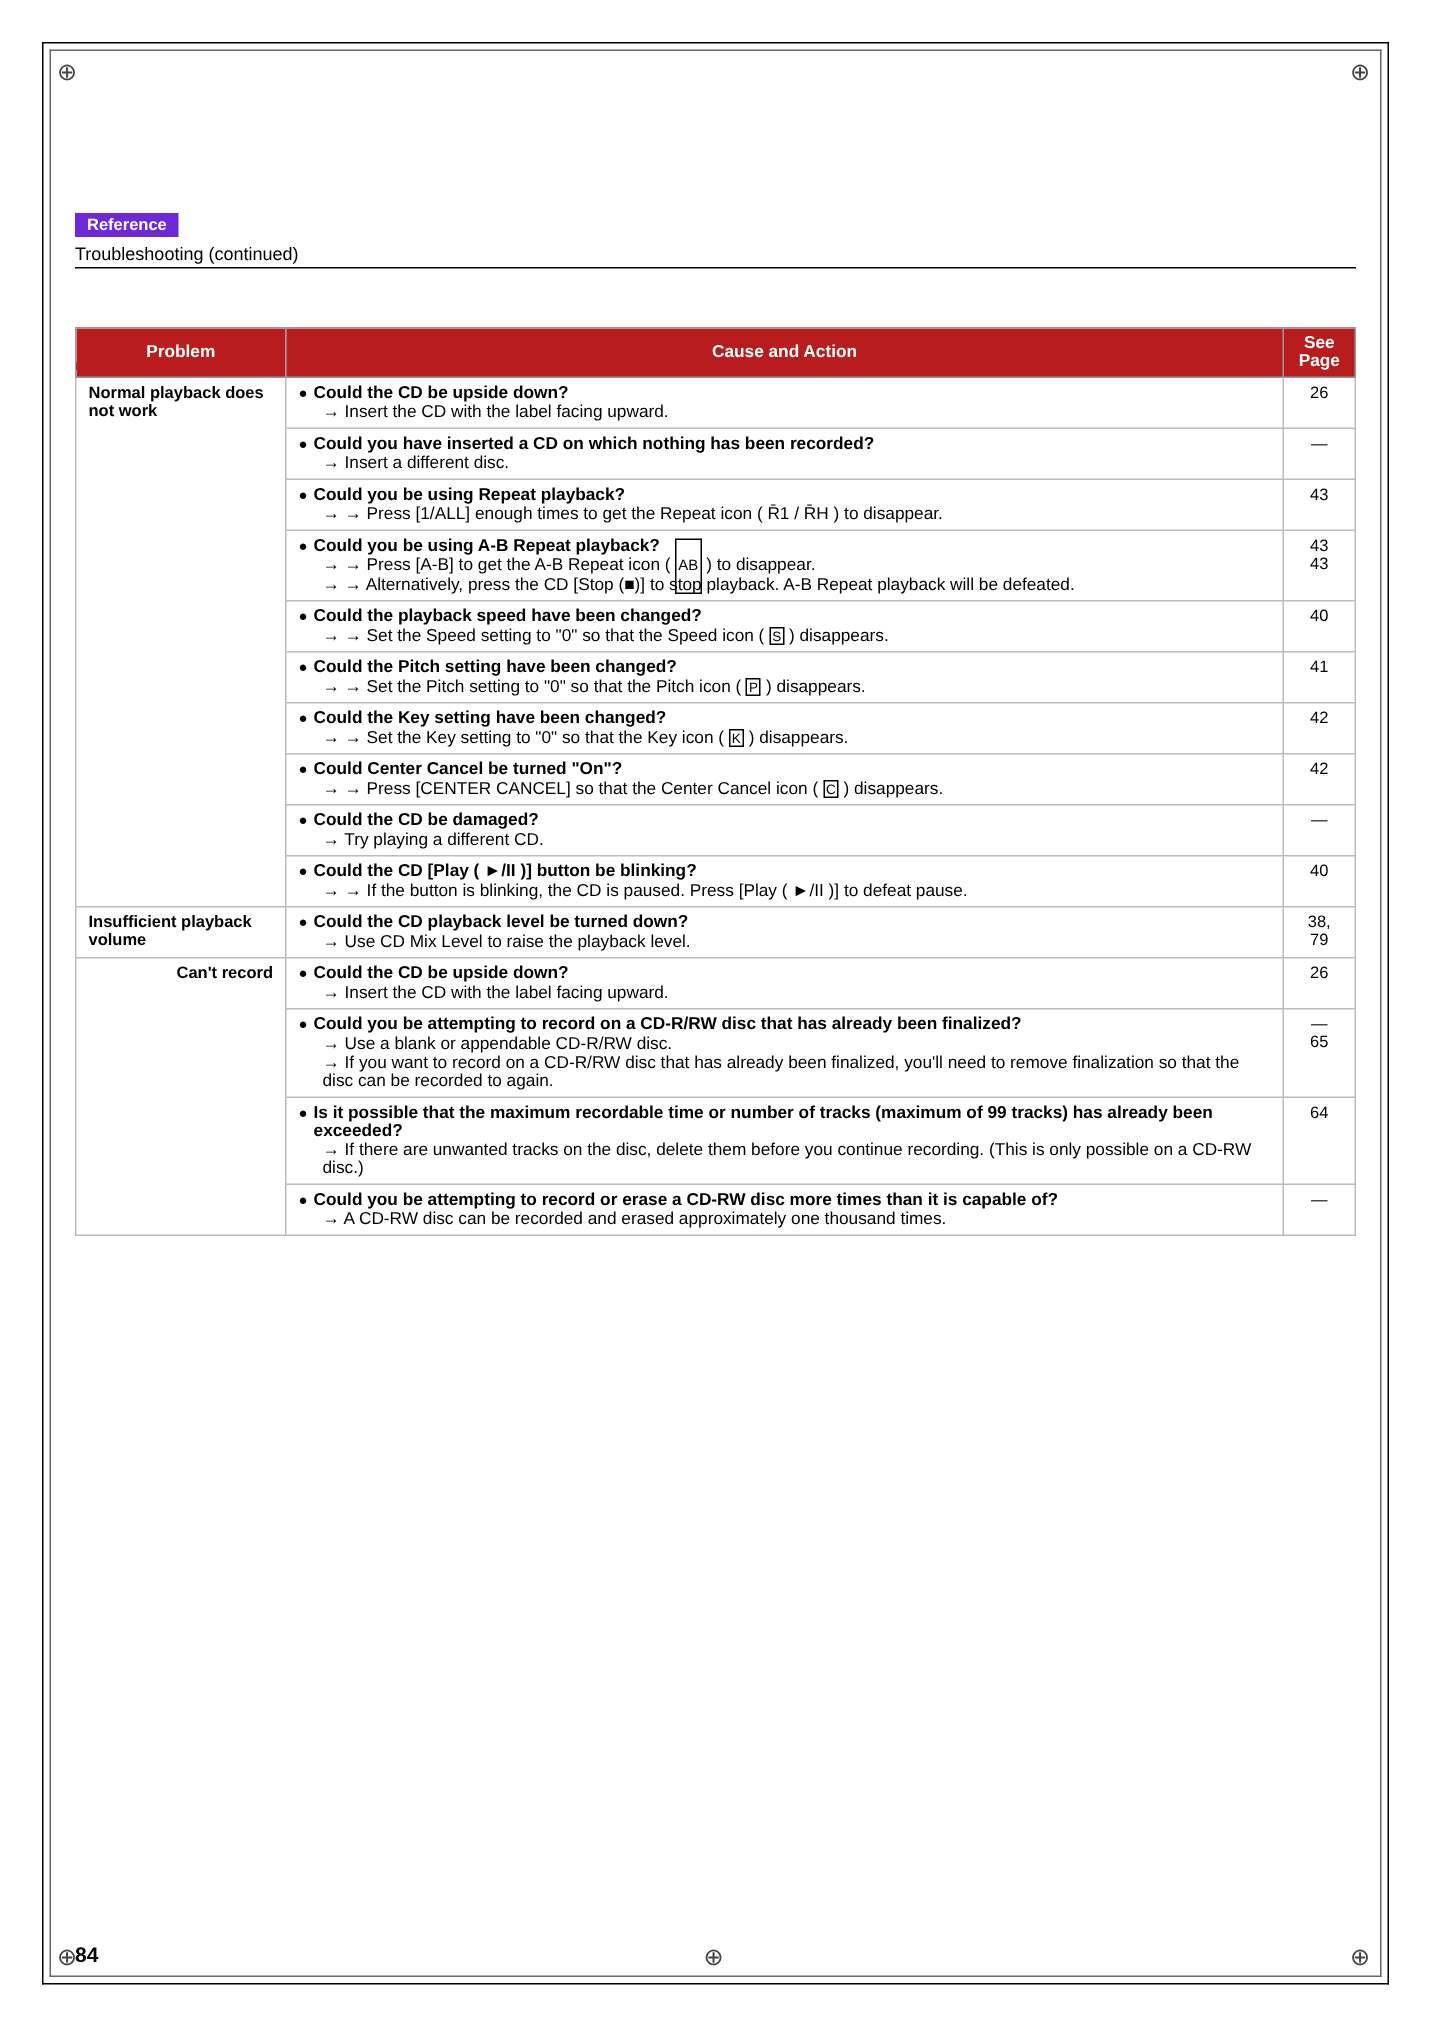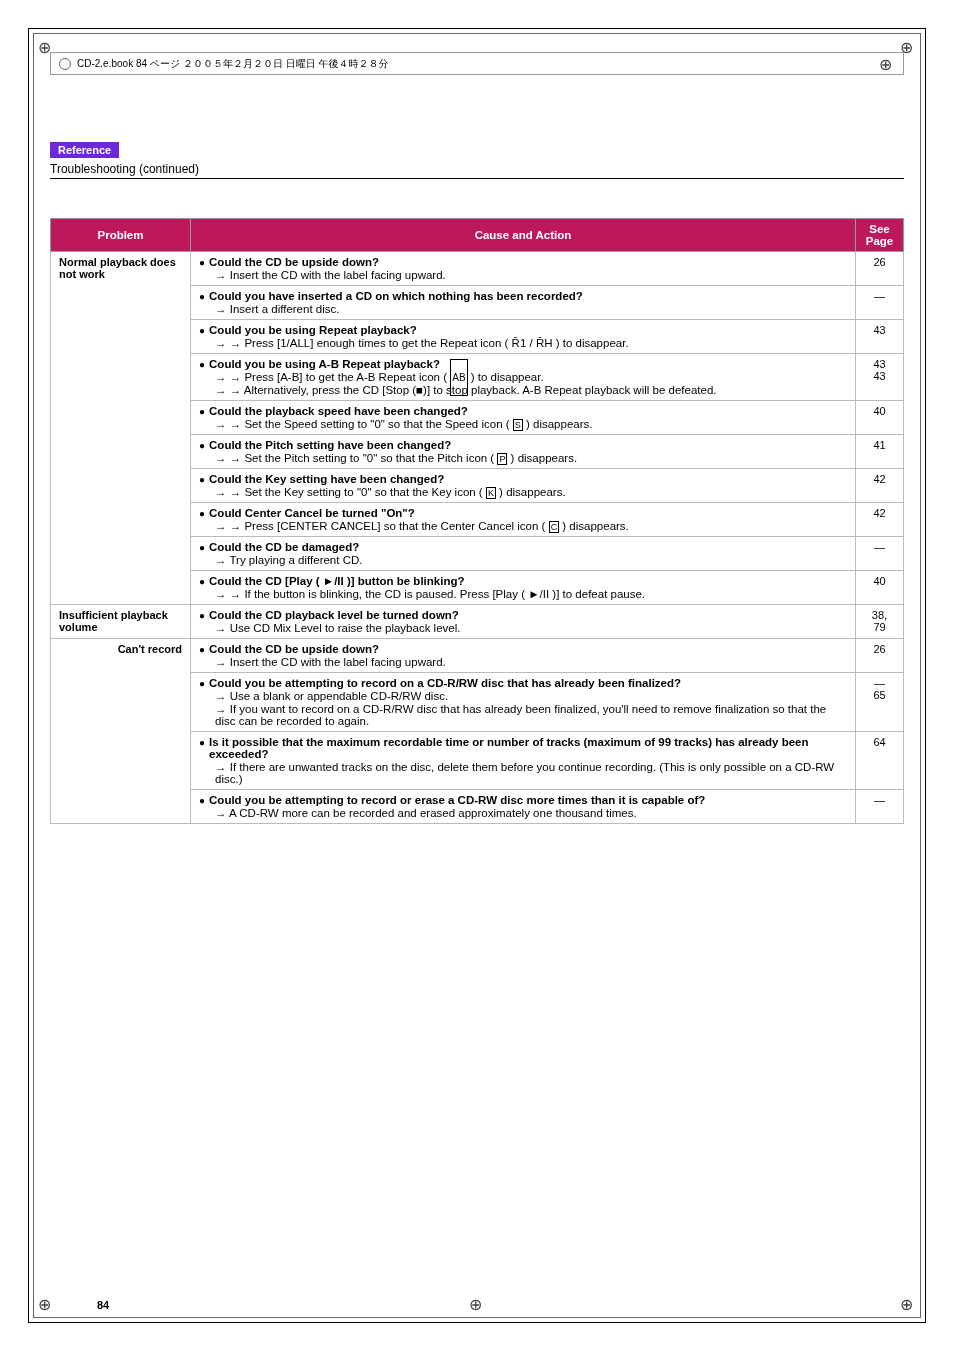--- a/index.html
+++ b/index.html
@@ -94,21 +94,21 @@
     .main-table {
       position: absolute;
       top: 218px;
       left: 50px;
       right: 50px;
       border-collapse: collapse;
       width: calc(100% - 100px);
       font-size: 11.5px;
     }
     .main-table th {
-      background: #be185d;
+      background: #b91c1c;
       color: #fff;
       border: 1px solid #999;
       padding: 4px 8px;
       text-align: center;
       font-size: 11.5px;
       font-weight: bold;
     }
     .main-table td {
       border: 1px solid #bbb;
       padding: 4px 8px;
@@ -136,23 +136,22 @@
     }
     .bullet-ans::before {
       content: "→ ";
     }
 
     
     .page-number {
       position: absolute;
       bottom: 40px;
       left: 50px;
-      font-size: 11px;
+      font-size: 14px;
       font-weight: bold;
-      padding-left: 47px;
     }
 
     .ch {
       display: inline-block;
       width: 16px;
       height: 16px;
       position: relative;
     }
     .ch::before {
       content: "⊕";
@@ -243,25 +242,20 @@
   <div class="bottom-inner-line"></div>
   <div class="left-inner-line"></div>
   <div class="right-inner-line"></div>
 
   <div style="position:absolute;top:38px;left:38px;"><span class="ch"></span></div>
   <div style="position:absolute;top:38px;right:38px;"><span class="ch"></span></div>
   <div style="position:absolute;bottom:38px;left:38px;"><span class="ch"></span></div>
   <div style="position:absolute;bottom:38px;right:38px;"><span class="ch"></span></div>
   <div style="position:absolute;bottom:38px;left:50%;transform:translateX(-50%);"><span class="ch"></span></div>
 
-  <div class="file-info">
-    <span class="file-info-crosshair"></span>
-    <span>CD-2.e.book  84 ページ  ２００５年２月２０日  日曜日  午後４時２８分</span>
-    <span style="margin-left:auto;"><span class="ch" style="font-size:12px;"></span></span>
-  </div>
 
   <div class="reference-box">Reference</div>
 
   <div class="troubleshooting-title">Troubleshooting (continued)</div>
   <div class="title-line"></div>
 
   <div class="section-heading" style="position:absolute;top:194px;left:50px;font-size:12px;font-weight:bold;">CD-Related Problems</div>
 
   <table class="main-table">
     <thead>
@@ -419,21 +413,21 @@
           <div class="bullet-ans">If there are unwanted tracks on the disc, delete them before you continue recording. (This is only possible on a CD-RW disc.)</div>
         </td>
         <td class="col-page">64</td>
       </tr>
 
       <tr>
         <td class="col-cause">
           <div class="bullet-q">
               <span>Could you be attempting to record or erase a CD-RW disc more times than it is capable of?</span>
             </div>
-          <div class="bullet-ans">A CD-RW more can be recorded and erased approximately one thousand times.</div>
+          <div class="bullet-ans">A CD-RW disc can be recorded and erased approximately one thousand times.</div>
         </td>
         <td class="col-page td-dash">—</td>
       </tr>
 
     </tbody>
   </table>
 
   <div class="page-number">84</div>
 
 </div>

